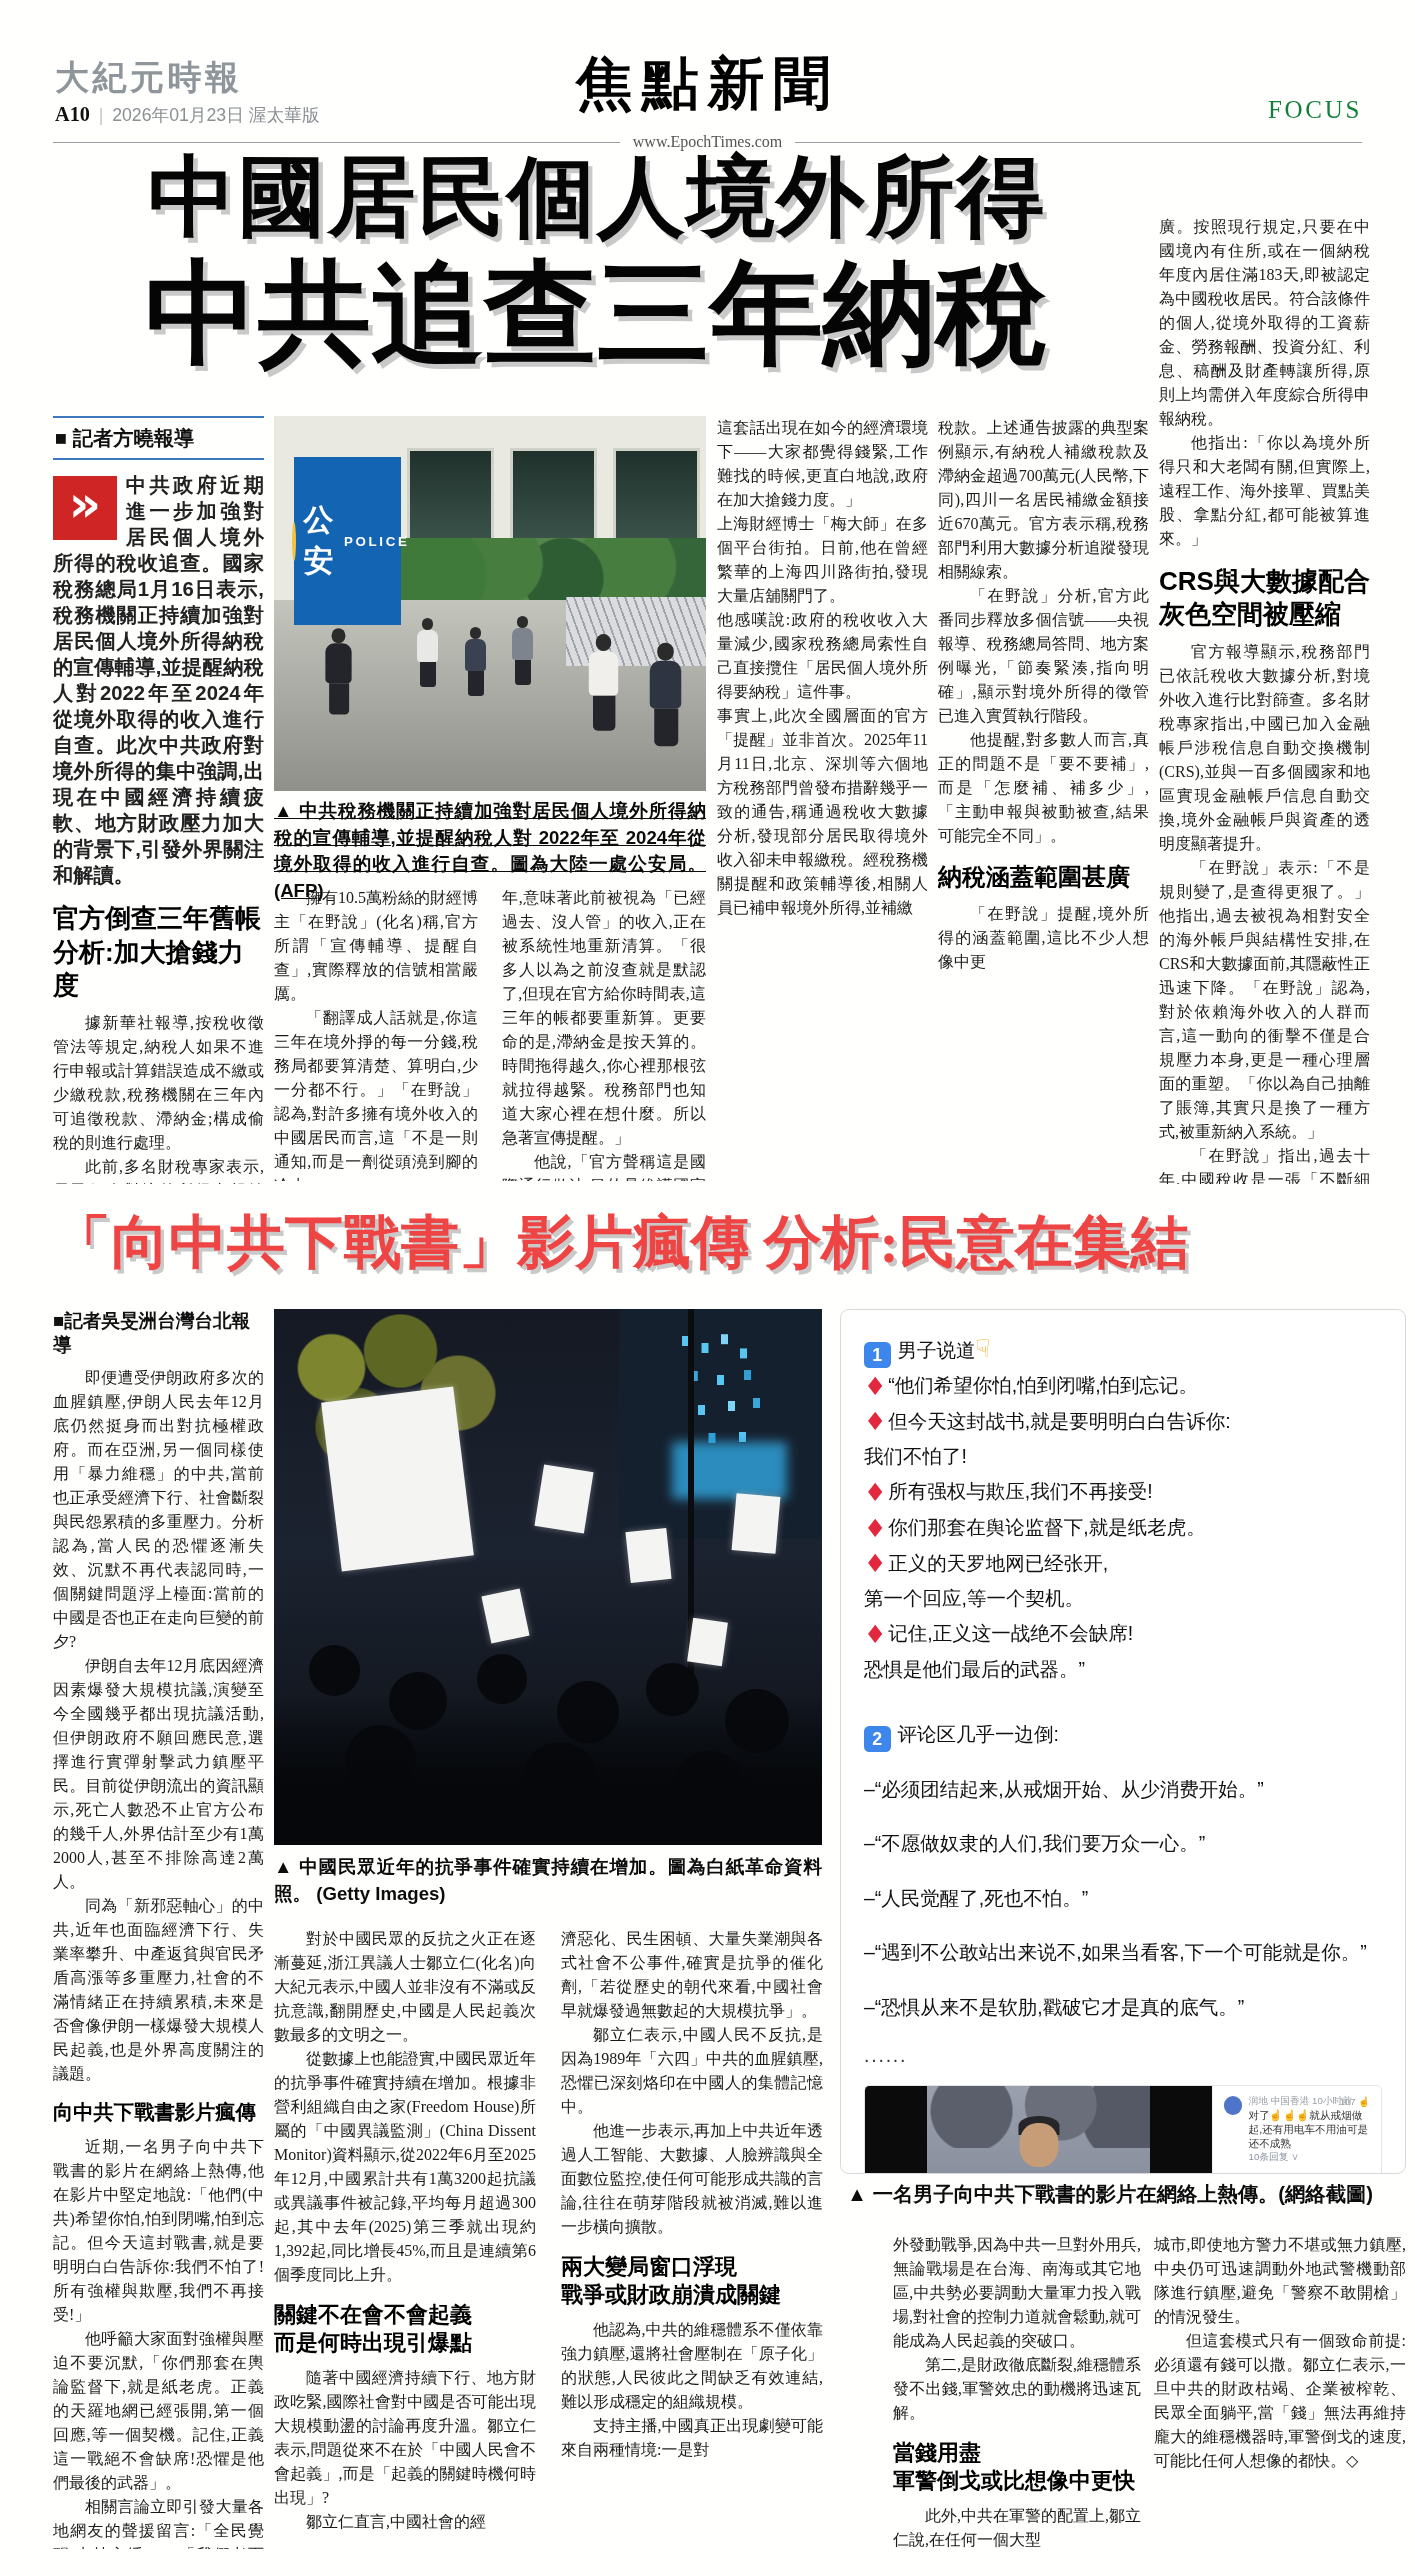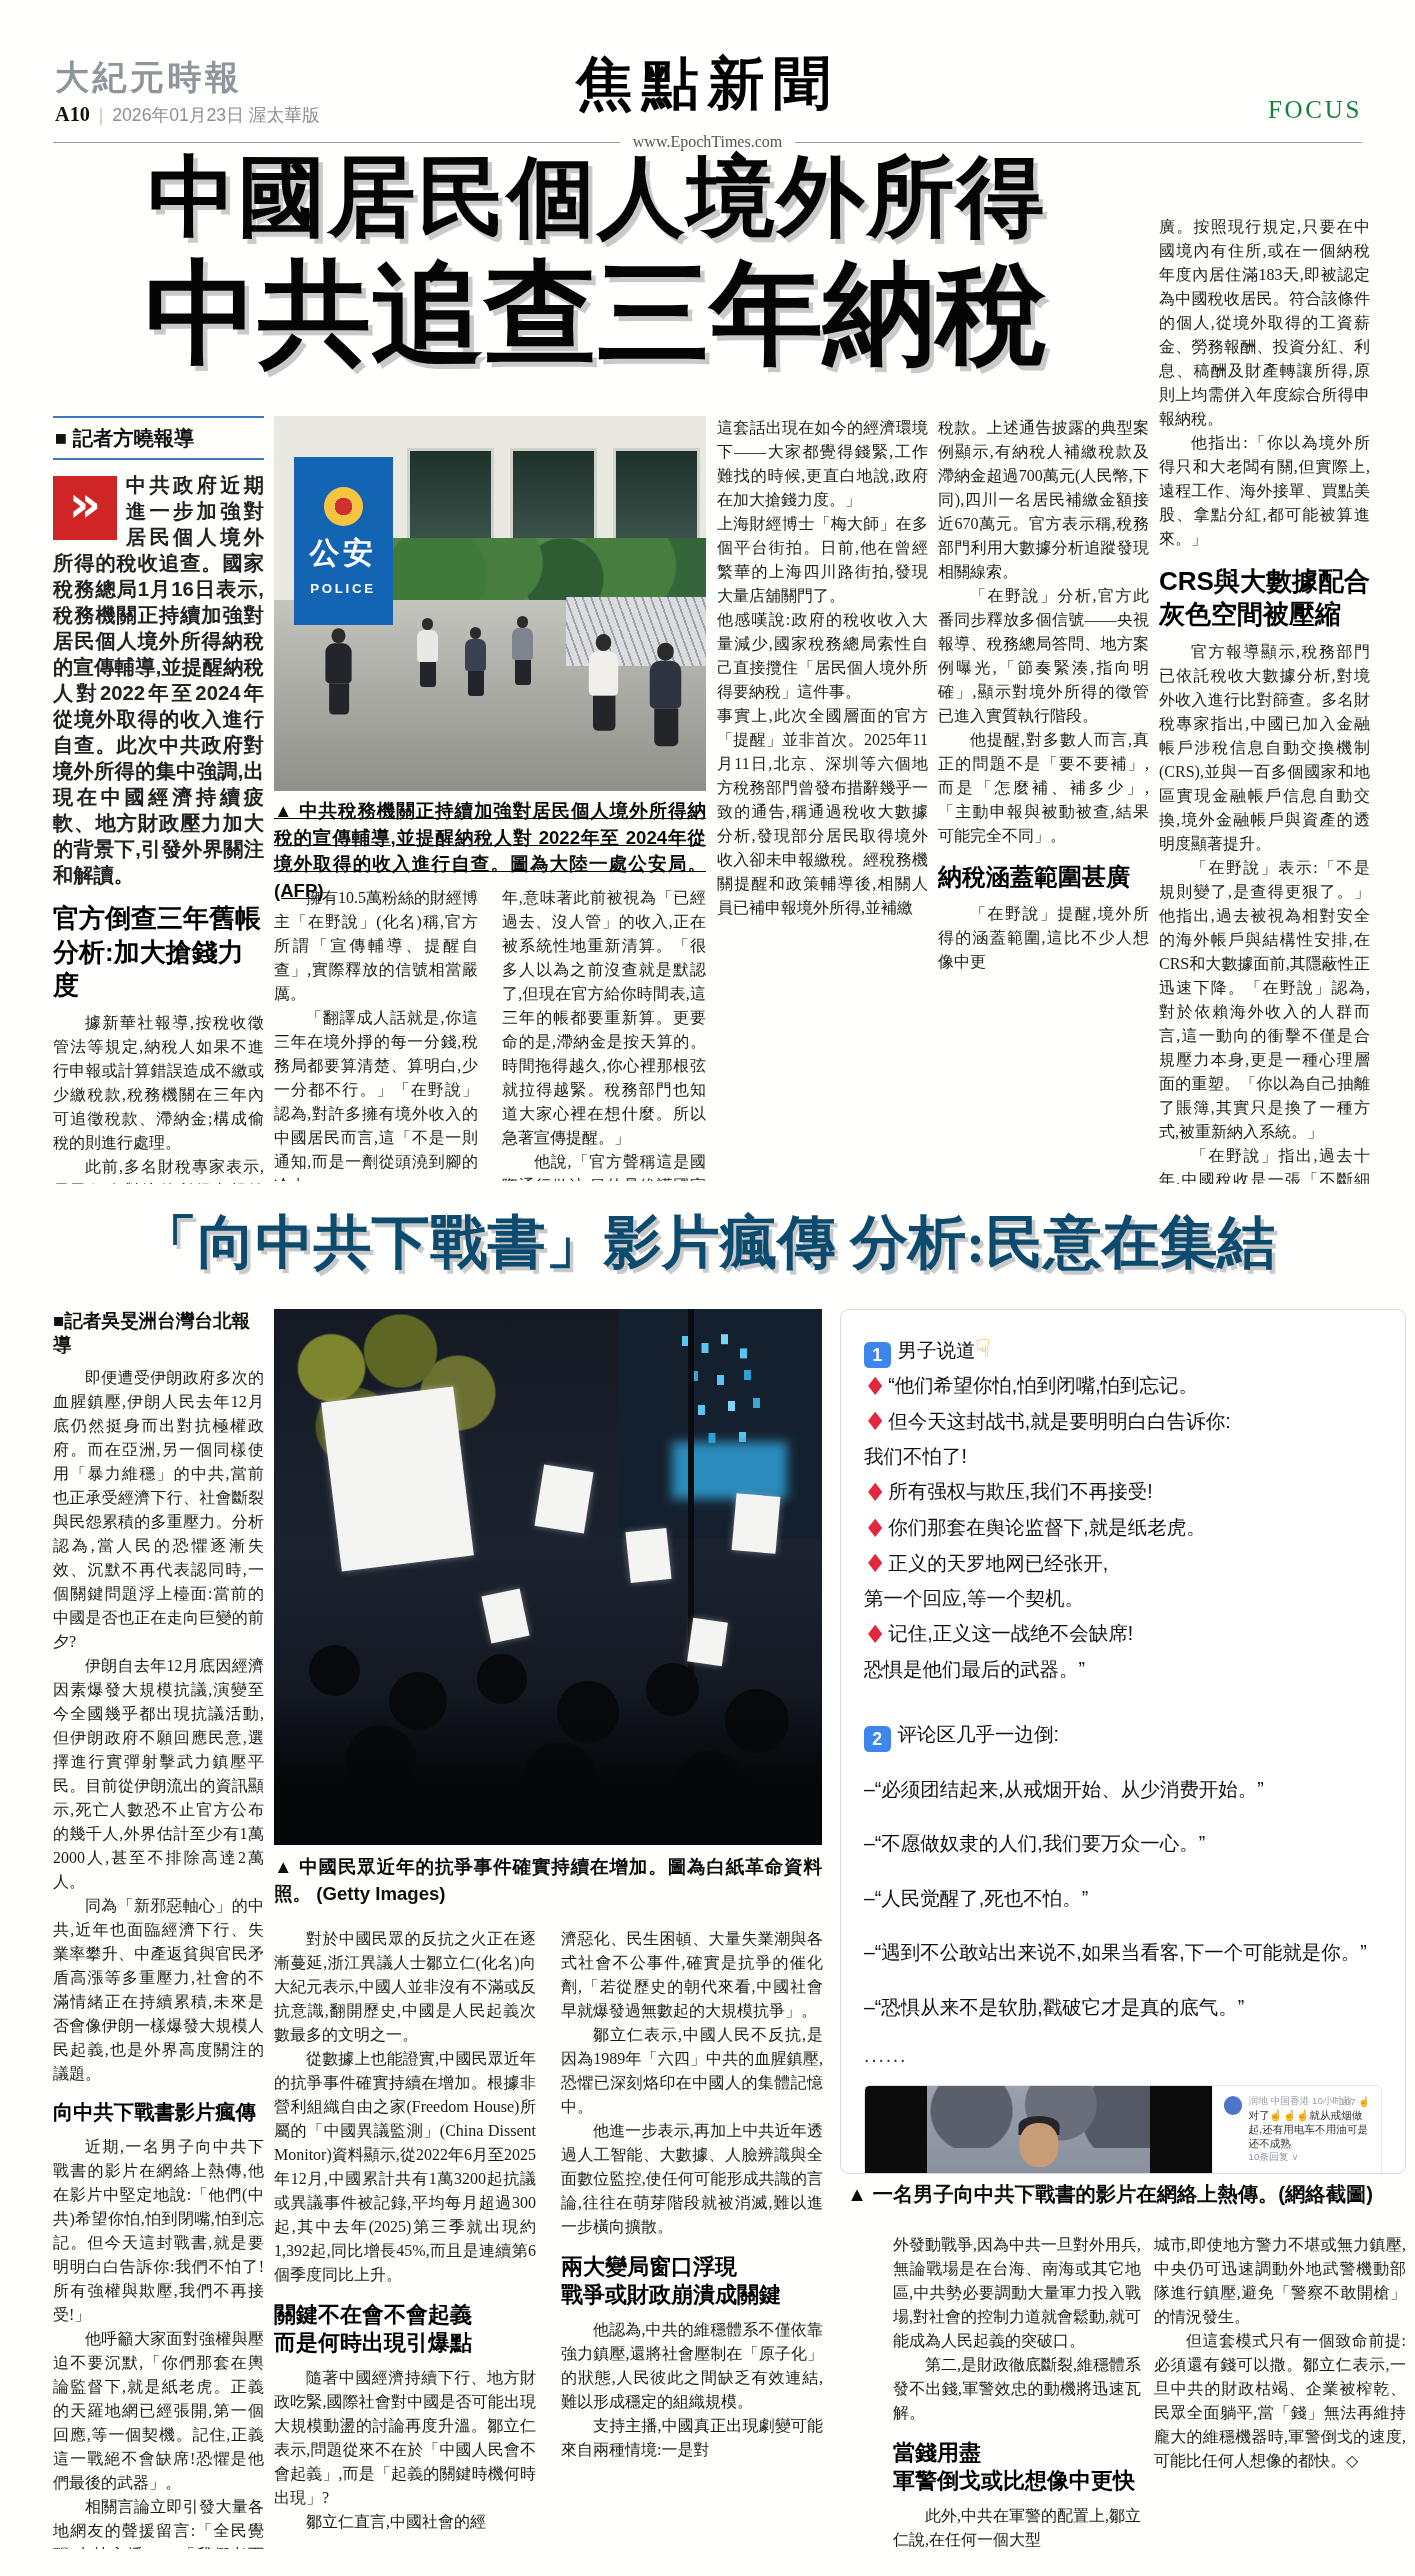--- a/index.html
+++ b/index.html
@@ -15,22 +15,22 @@
                  font-weight:bold;font-size:57px;letter-spacing:8.8px;color:#000;}
   .focus{right:53px;top:96px;font-size:25px;color:#15803d;letter-spacing:2.7px;font-family:"Liberation Serif",serif;}
   .rule{left:53px;top:133px;width:1309px;display:flex;align-items:center;gap:12.4px;}
   .rule .ln{flex:1;border-top:1.8px solid #9aa0a4;}
   .rule .url{font-size:16px;color:#555;font-family:"Liberation Serif",serif;}
   
   .hl1{left:53px;top:145px;width:1088px;text-align:center;font-weight:bold;color:#050505;
        text-shadow:4.4px 5.3px 0 #c9c9c9;}
   .hl1 .l1{font-size:88px;line-height:1.2;letter-spacing:1.8px;}
   .hl1 .l2{font-size:113px;line-height:1.12;}
-  .hl2{left:53px;top:1208px;width:1309px;text-align:center;font-weight:bold;font-size:58px;
-       color:#0c4a6e;text-shadow:3.5px 3.5px 0 #c9c9c9;line-height:1.2;}
+  .hl2{left:53px;top:1208px;width:1309px;font-weight:bold;font-size:58px;
+       color:#ef4444;text-shadow:3.5px 3.5px 0 #c9c9c9;line-height:1.2;}
   
   .col{overflow:hidden;font-size:16px;line-height:24px;}
   .p{margin:0;text-indent:2em;text-align:justify;}
   .p.cont{text-indent:0;}
   .sub{font-family:"Liberation Sans",sans-serif;font-weight:bold;color:#000;font-size:26px;
        line-height:1.28;margin:14px 0 8.8px 0;text-align:left;text-indent:0;}
   .sub.s27{font-size:24px;} .sub.s25{font-size:22px;} .sub.s23{font-size:20.3px;}
   .byline1{font-family:"Liberation Sans",sans-serif;font-weight:bold;font-size:20.3px;color:#111;
            border-top:2.7px solid #3c78be;border-bottom:2.7px solid #3c78be;padding:8px 1.8px;margin-bottom:12.4px;}
   .byline2{font-family:"Liberation Sans",sans-serif;font-weight:bold;font-size:18.6px;color:#111;margin-bottom:8.8px;}
@@ -44,21 +44,21 @@
   .photo1{left:274px;top:416px;width:432px;height:375px;background:#e9e9e2;overflow:hidden;}
   .p1-windows{position:absolute;left:0;top:32px;width:100%;height:97px;display:flex;gap:16px;padding-left:133px;}
   .p1-windows div{width:81px;height:88px;background:linear-gradient(#20312c,#3a524a);border:3.5px solid #cfd2c8;}
   .p1-hedge{position:absolute;left:115px;top:122px;width:317px;height:62px;
             background:radial-gradient(circle at 15% 60%,#3f7a3a 18%,transparent 19%),
                        radial-gradient(circle at 35% 40%,#477d3f 20%,transparent 21%),
                        radial-gradient(circle at 55% 65%,#2e5c33 22%,transparent 23%),
                        radial-gradient(circle at 75% 45%,#477d3f 20%,transparent 21%),
                        radial-gradient(circle at 92% 60%,#35663a 18%,transparent 19%),#54854c;}
   .p1-sign{position:absolute;left:19.5px;top:41px;width:99px;height:168px;background:#1464b4;
-           display:flex;flex-direction:column;align-items:center;justify-content:center;gap:7px;}
+           display:flex;flex-direction:row;align-items:center;justify-content:center;gap:7px;padding-left:8px;}
   .p1-emblem{width:35px;height:35px;border-radius:50%;background:radial-gradient(#d03030 35%,#f5c542 36%);border:2.7px solid #f5c542;}
   .p1-sign .cn{color:#fff;font-size:30px;font-weight:bold;font-family:"Liberation Sans",sans-serif;letter-spacing:3.5px;}
   .p1-sign .en{color:#fff;font-size:13.3px;letter-spacing:2.7px;font-family:"Liberation Sans",sans-serif;font-weight:bold;}
   .p1-pave{position:absolute;left:0;top:184px;width:100%;height:191px;background:linear-gradient(#c3c4bc,#8f908a);}
   .p1-fence{position:absolute;left:292px;top:181px;width:140px;height:69px;
             background:repeating-linear-gradient(70deg,#dadce0 0 6.2px,#9fa3a8 6.2px 8px),
                        repeating-linear-gradient(-70deg,rgba(218,220,224,.5) 0 6.2px,rgba(120,124,128,.5) 6.2px 8px);}
   .person{position:absolute;width:23px;}
   .person .hd{width:11.5px;height:11.5px;border-radius:50%;background:#2b2b2b;margin:0 auto;}
   .person .tr{width:21px;height:32px;border-radius:7px 7px 3.5px 3.5px;margin:0.9px auto 0;}

